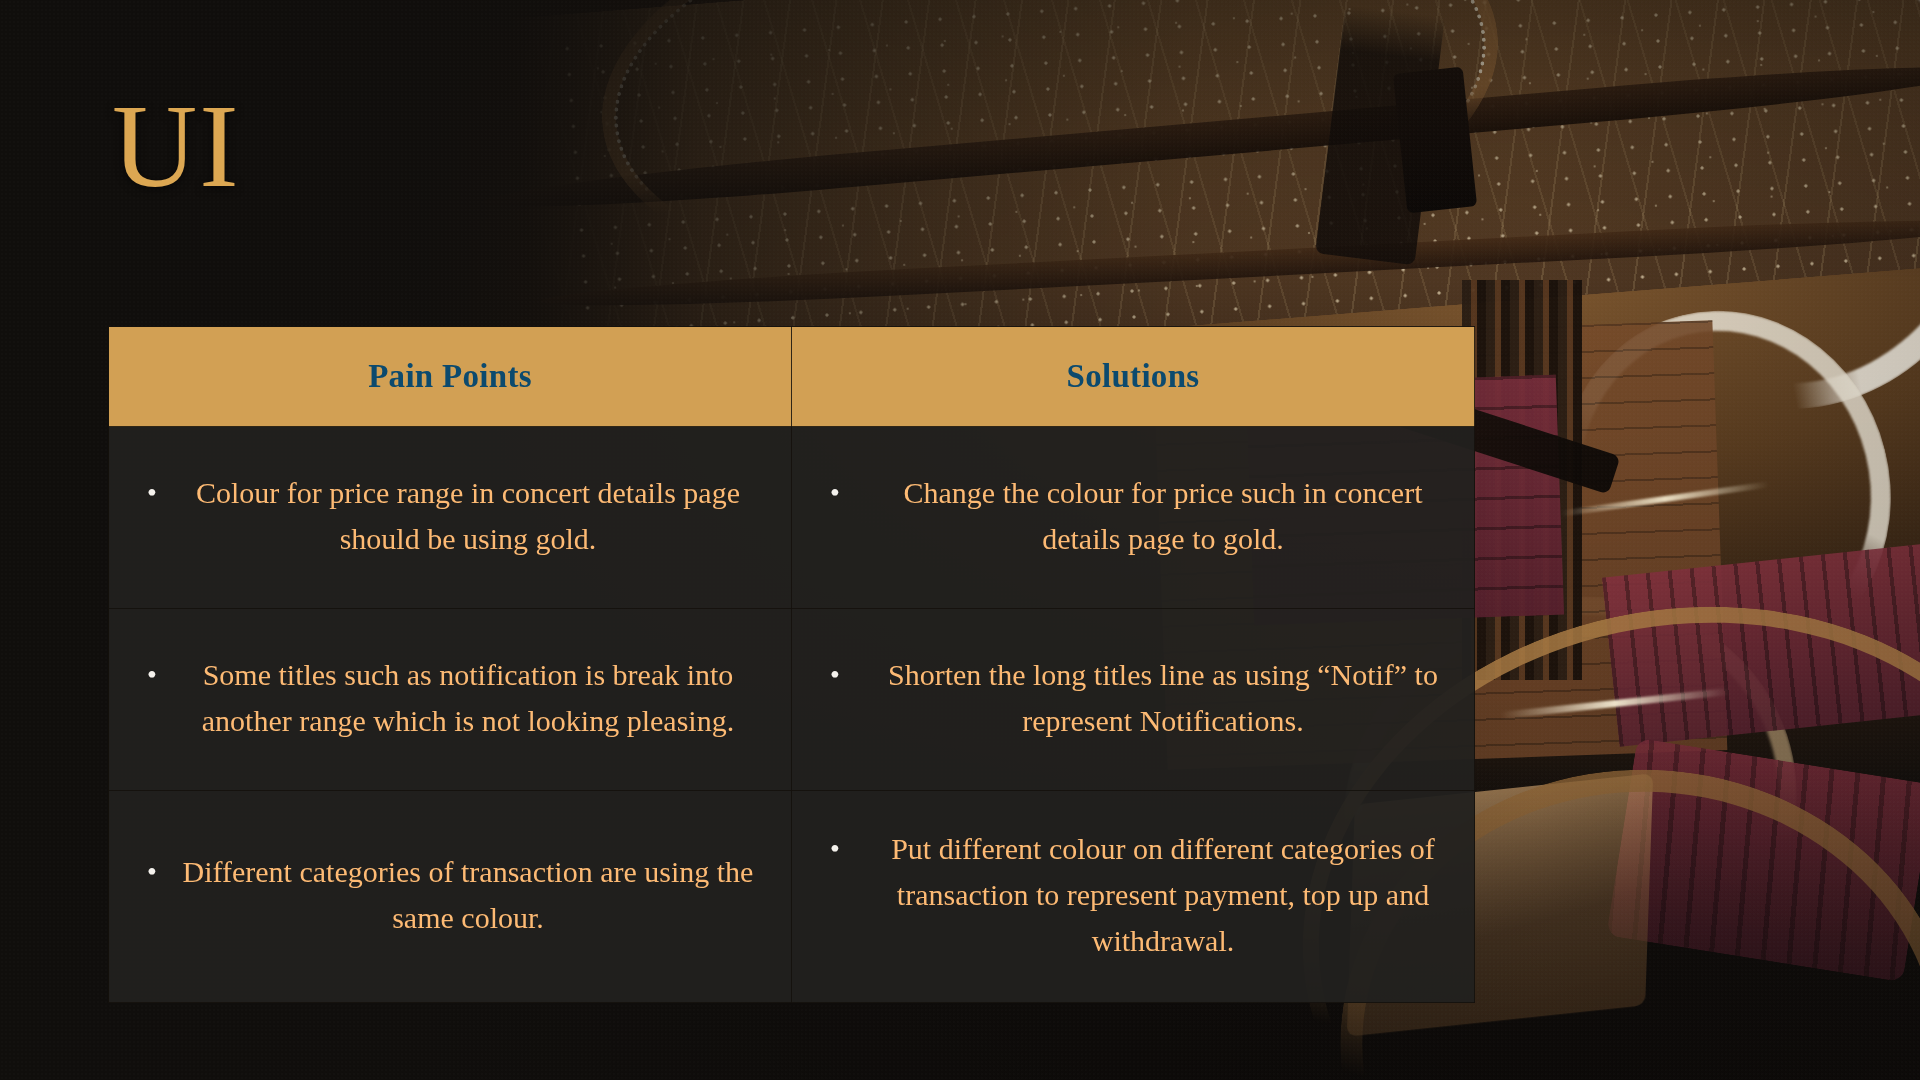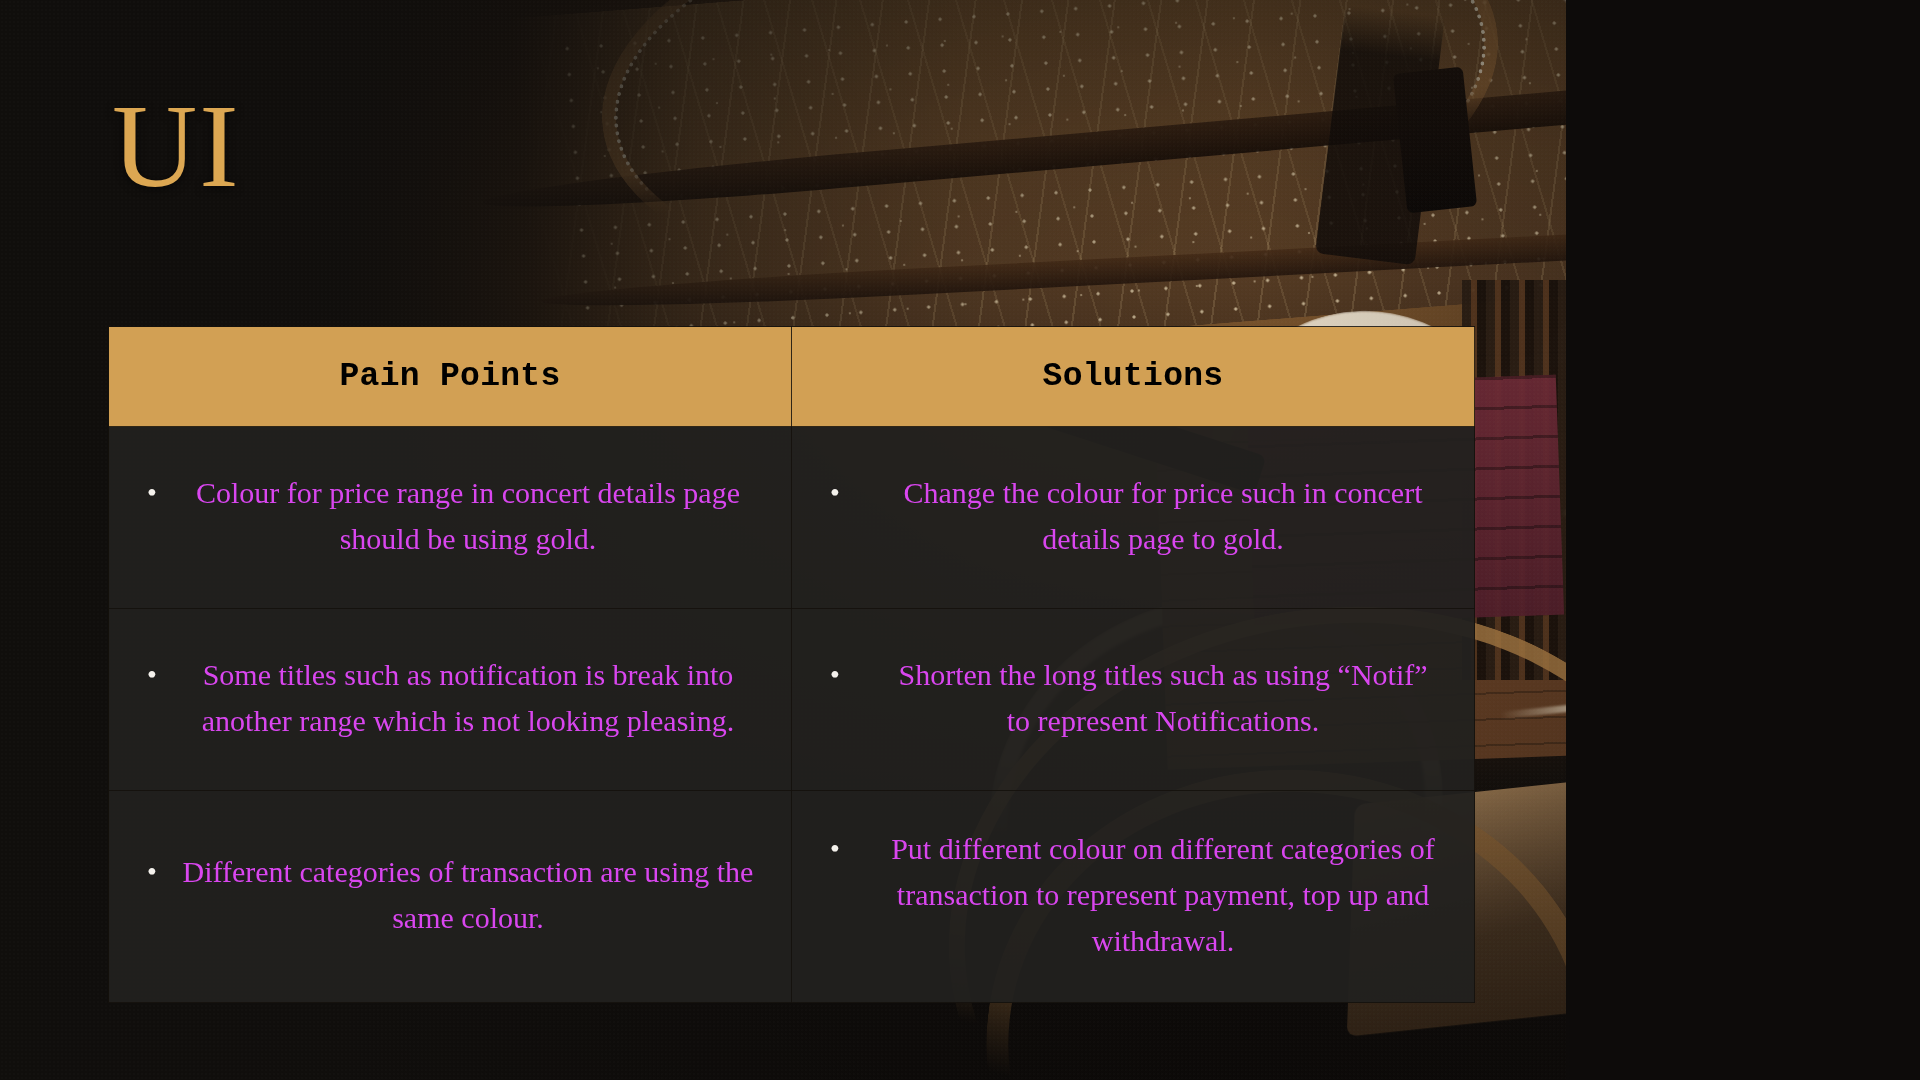--- a/index.html
+++ b/index.html
@@ -8,21 +8,21 @@
   html, body {
     width: 1920px;
     height: 1080px;
     overflow: hidden;
     background: #0d0b0a;
     font-family: "Liberation Serif", "DejaVu Serif", serif;
   }
 
   .slide {
     position: relative;
-    width: 1566px;
+    width: 1920px;
     height: 1080px;
     overflow: hidden;
     background: #141210;
   }
 
   
   .bg-photo {
     position: absolute;
     inset: 0;
     overflow: hidden;
@@ -268,27 +268,27 @@
     border-collapse: collapse;
     table-layout: fixed;
   }
   table.matrix th,
   table.matrix td {
     border: 1px solid rgba(20,16,12,.85);
     vertical-align: middle;
   }
   table.matrix th {
     background: #D2A054;
-    color: #000000;
+    color: #0c4a6e;
     font-size: 33px;
     font-weight: 700;
     height: 100px;
     text-align: center;
     letter-spacing: .3px;
-    font-family: Liberation Mono, monospace;
+    font-family: Liberation Serif, serif;
   }
   table.matrix td {
     background: rgba(34,33,31,.95);
     color: #f4f1ec;
     padding: 22px 34px 26px 34px;
     height: 182px;
   }
   table.matrix td.cell-tall { height: 212px; }
 
   .bullet-row {
@@ -304,21 +304,21 @@
     color: #f4f1ec;
     text-align: left;
     padding-left: 4px;
   }
   .bullet-dot.wide { width: 60px; }
   .bullet-text {
     flex: 1 1 auto;
     font-size: 30px;
     line-height: 46px;
     text-align: center;
-    color: #d946ef;
+    color: #fdba74;
     font-family: "Liberation Serif", "DejaVu Serif", serif;
   }
   .bullet-text.left-first {
     text-align: center;
   }
 </style>
 </head>
 <body>
 
 <div class="slide">
@@ -381,21 +381,21 @@
         <tr>
           <td>
             <div class="bullet-row">
               <span class="bullet-dot">•</span>
               <span class="bullet-text">Some titles such as notification is break into another range which is not looking pleasing.</span>
             </div>
           </td>
           <td>
             <div class="bullet-row">
               <span class="bullet-dot wide">•</span>
-              <span class="bullet-text">Shorten the long titles such as using “Notif” to represent Notifications.</span>
+              <span class="bullet-text">Shorten the long titles line as using “Notif” to represent Notifications.</span>
             </div>
           </td>
         </tr>
 
         <tr>
           <td class="cell-tall">
             <div class="bullet-row">
               <span class="bullet-dot">•</span>
               <span class="bullet-text">Different categories of transaction are using the same colour.</span>
             </div>

